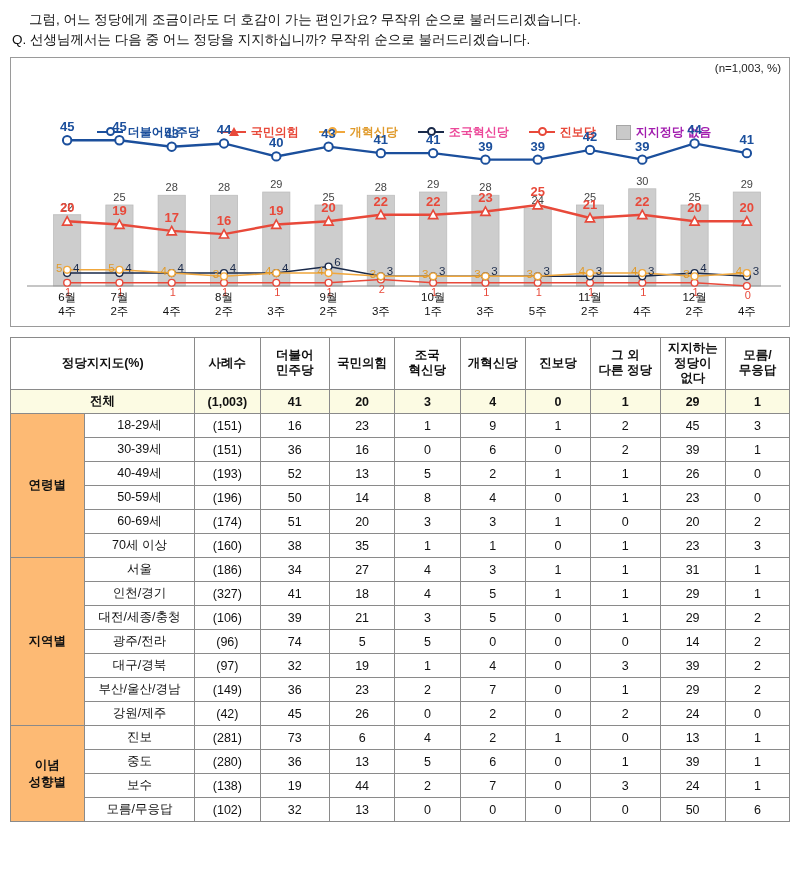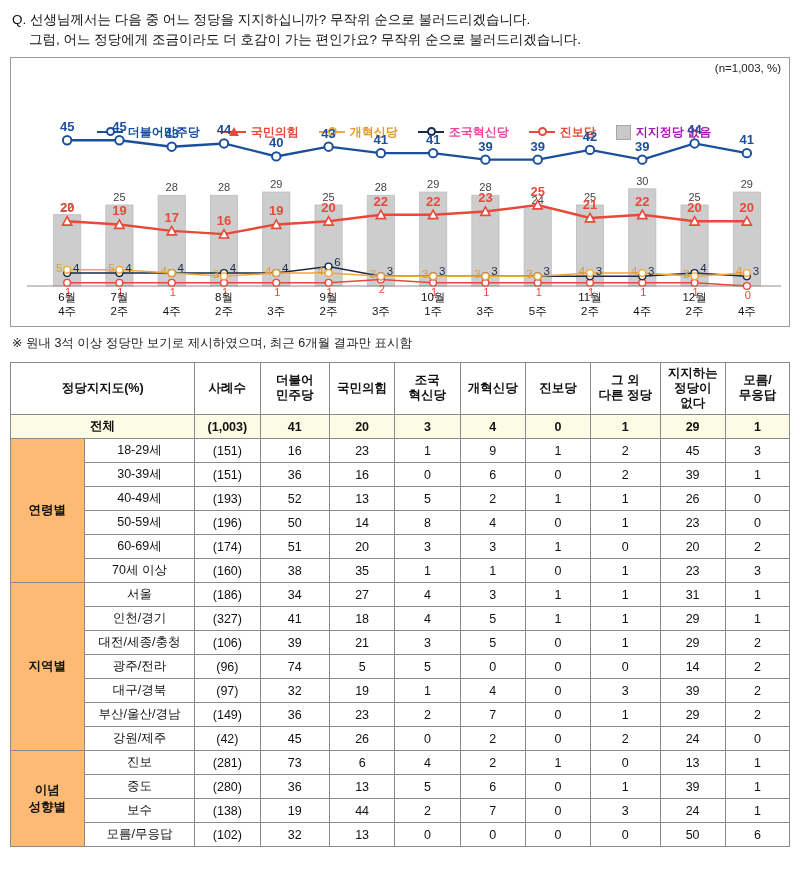--- a/index.html
+++ b/index.html
@@ -91,22 +91,22 @@
   td.rowlab{text-align:center;}
   .thicktop td,.thicktop th{border-top:2px solid #555;}
   .lgrp{border-right:1px solid #8a8a8a;}
 </style>
 </head>
 <body>
 
 <div class="page">
 
   <div class="qbox">
+    <div class="qline q2">그럼, 어느 정당에게 조금이라도 더 호감이 가는 편인가요? 무작위 순으로 불러드리겠습니다.</div>
     <div class="qline">Q. 선생님께서는 다음 중 어느 정당을 지지하십니까? 무작위 순으로 불러드리겠습니다.</div>
-    <div class="qline q2">그럼, 어느 정당에게 조금이라도 더 호감이 가는 편인가요? 무작위 순으로 불러드리겠습니다.</div>
   </div>
 
   <div class="chart-panel">
     <div class="n-note">(n=1,003, %)</div>
 
     <div class="legend">
       <div class="item">
         <span class="swatch">
           <span class="ln" style="background:#1b4f9c"></span>
           <span class="mk circle" style="border:2px solid #1b4f9c"></span>
@@ -341,21 +341,20 @@
           <text x="474.42857142857144" y="205" text-anchor="middle" font-size="11.5" font-family="&quot;Liberation Sans&quot;,sans-serif" fill="#111">3주</text>
           <text x="526.7142857142857" y="205" text-anchor="middle" font-size="11.5" font-family="&quot;Liberation Sans&quot;,sans-serif" fill="#111">5주</text>
           <text x="579" y="205" text-anchor="middle" font-size="11.5" font-family="&quot;Liberation Sans&quot;,sans-serif" fill="#111">2주</text>
           <text x="631.2857142857142" y="205" text-anchor="middle" font-size="11.5" font-family="&quot;Liberation Sans&quot;,sans-serif" fill="#111">4주</text>
           <text x="683.5714285714286" y="205" text-anchor="middle" font-size="11.5" font-family="&quot;Liberation Sans&quot;,sans-serif" fill="#111">2주</text>
           <text x="735.8571428571428" y="205" text-anchor="middle" font-size="11.5" font-family="&quot;Liberation Sans&quot;,sans-serif" fill="#111">4주</text>
         </svg>
     </div>
   </div>
 
-  <div class="footnote">※ 원내 3석 이상 정당만 보기로 제시하였으며, 최근 6개월 결과만 표시함</div>
 
   <div class="tbl-wrap">
     <table class="data">
       <colgroup>
         <col style="width:70px">
           <col style="width:105px">
           <col style="width:62px">
         <col style="width:66px">
           <col style="width:62px">
           <col style="width:62px">

